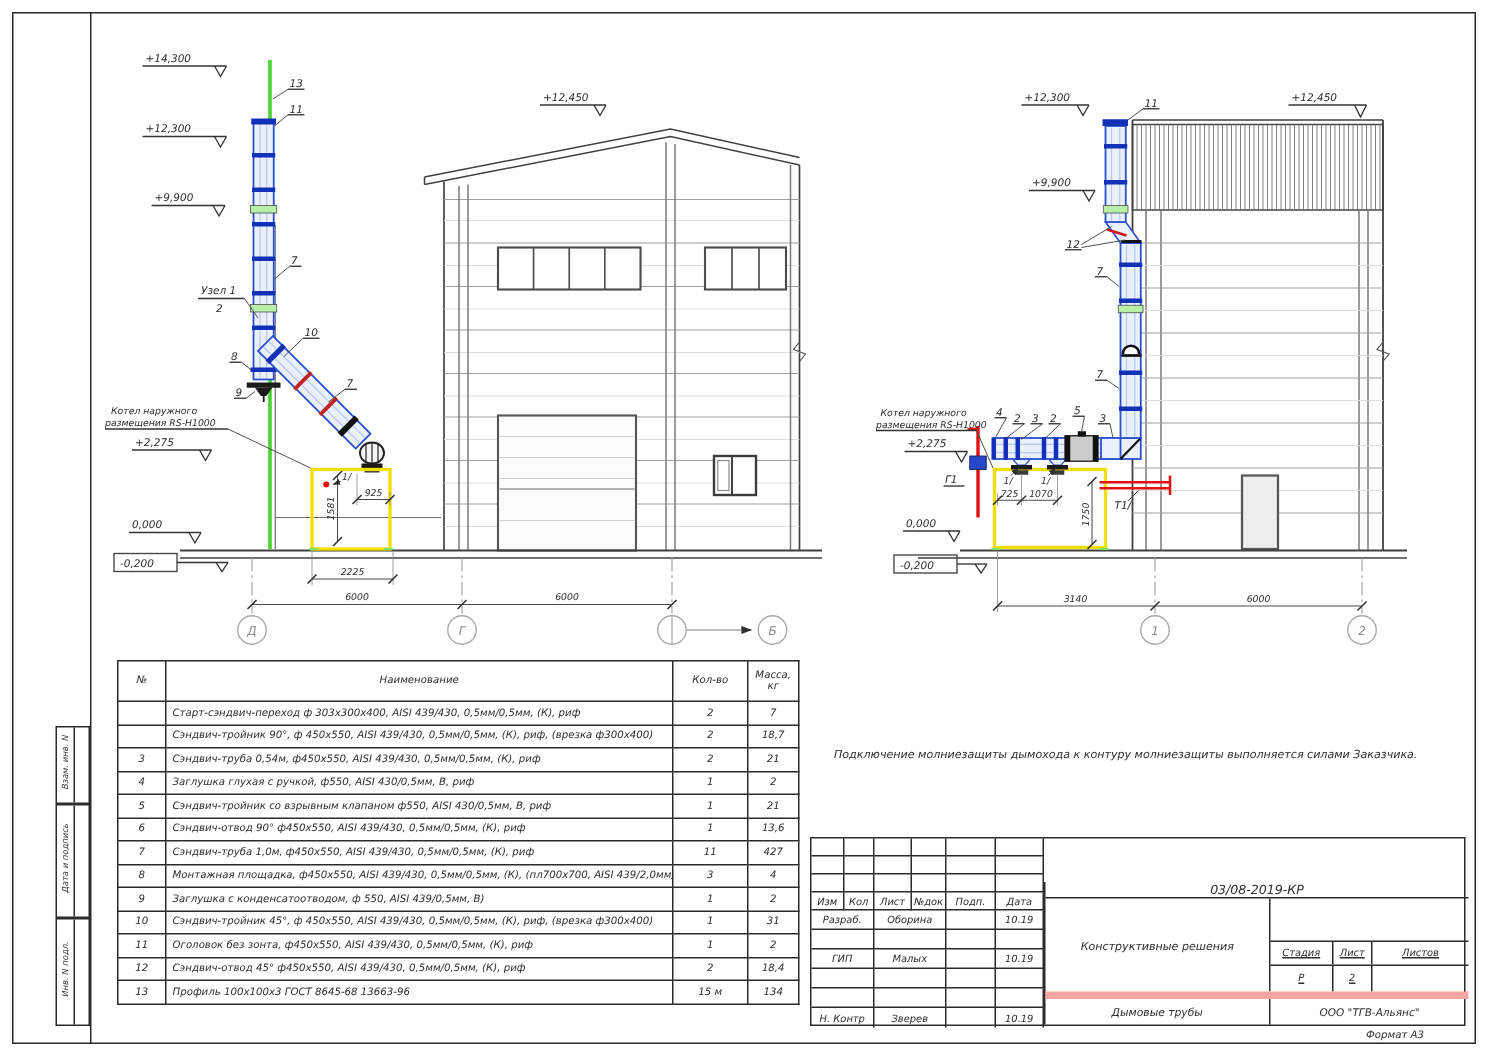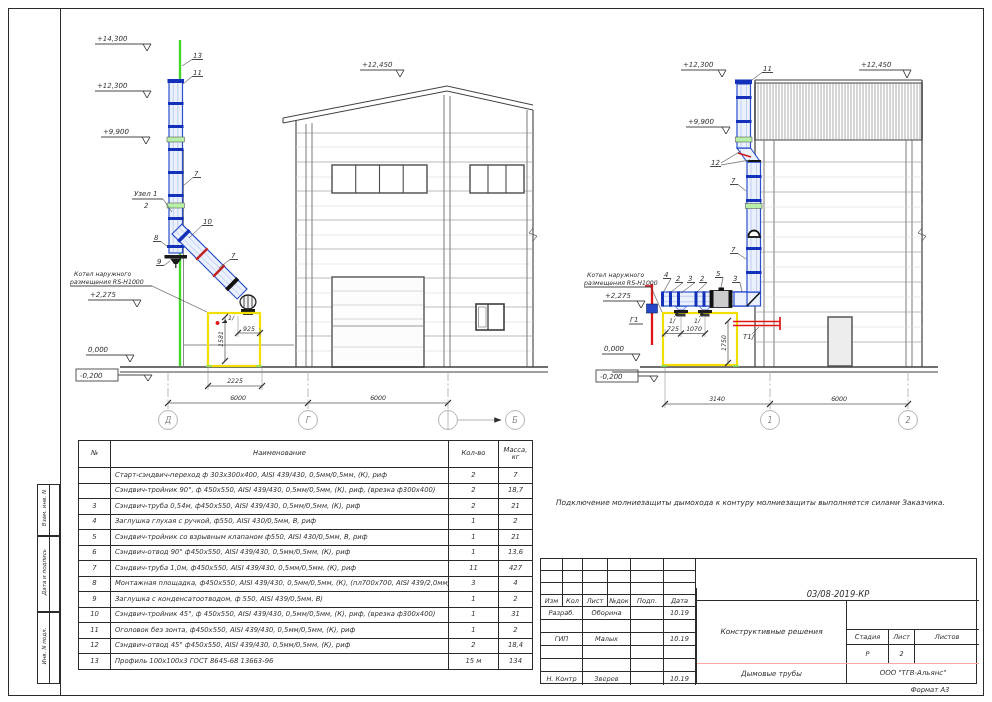--- a/index.html
+++ b/index.html
@@ -57,27 +57,27 @@
   .tb .cell{box-sizing:border-box;border-right:1px solid #2b2b2b;border-bottom:1px solid #2b2b2b;
       display:flex;align-items:center;justify-content:center;overflow:hidden;}
   .tb .left{width:155px;display:flex;flex-direction:column;}
   .tb .row{display:flex;flex:none;}
   .tb .right{width:282px;display:flex;flex-direction:column;border-left:1px solid #2b2b2b;margin-top:29px;}
   .tb .docrow{height:24px;border-bottom:1px solid #2b2b2b;display:flex;align-items:center;
       justify-content:center;font-size:8.4px;}
   .tb .midrow{height:62px;display:flex;}
   .tb .ks{width:150px;border-right:1px solid #2b2b2b;display:flex;align-items:center;
       justify-content:center;font-size:7.4px;box-sizing:border-box;}
-  .tb .stcol{width:132px;display:flex;flex-direction:column;}
+  .tb .stcol{width:132px;display:flex;flex-direction:column;text-decoration:underline;}
   .tb .stspacer{height:29px;}
   .tb .strow{display:flex;border-top:1px solid #2b2b2b;}
   .tb .stc{box-sizing:border-box;border-right:1px solid #2b2b2b;display:flex;
       align-items:center;justify-content:center;}
   .tb .stc:last-child{border-right:none;}
-  .tb .botrow{height:40px;display:flex;border-top:1px solid #fca5a5;}
+  .tb .botrow{height:40px;display:flex;border-top:5px solid #fca5a5;}
   .tb .dt{width:150px;border-right:1px solid #2b2b2b;display:flex;align-items:center;
       justify-content:center;font-size:7.2px;box-sizing:border-box;}
   .tb .co{width:132px;display:flex;align-items:center;justify-content:center;font-size:7px;}
   .fmt{position:absolute;left:880px;top:686px;width:100px;text-align:center;
       font:italic 6.8px "DejaVu Sans",sans-serif;color:#2e2e2e;}
 </style>
 </head>
 <body>
 
 <div class="frame"></div>

